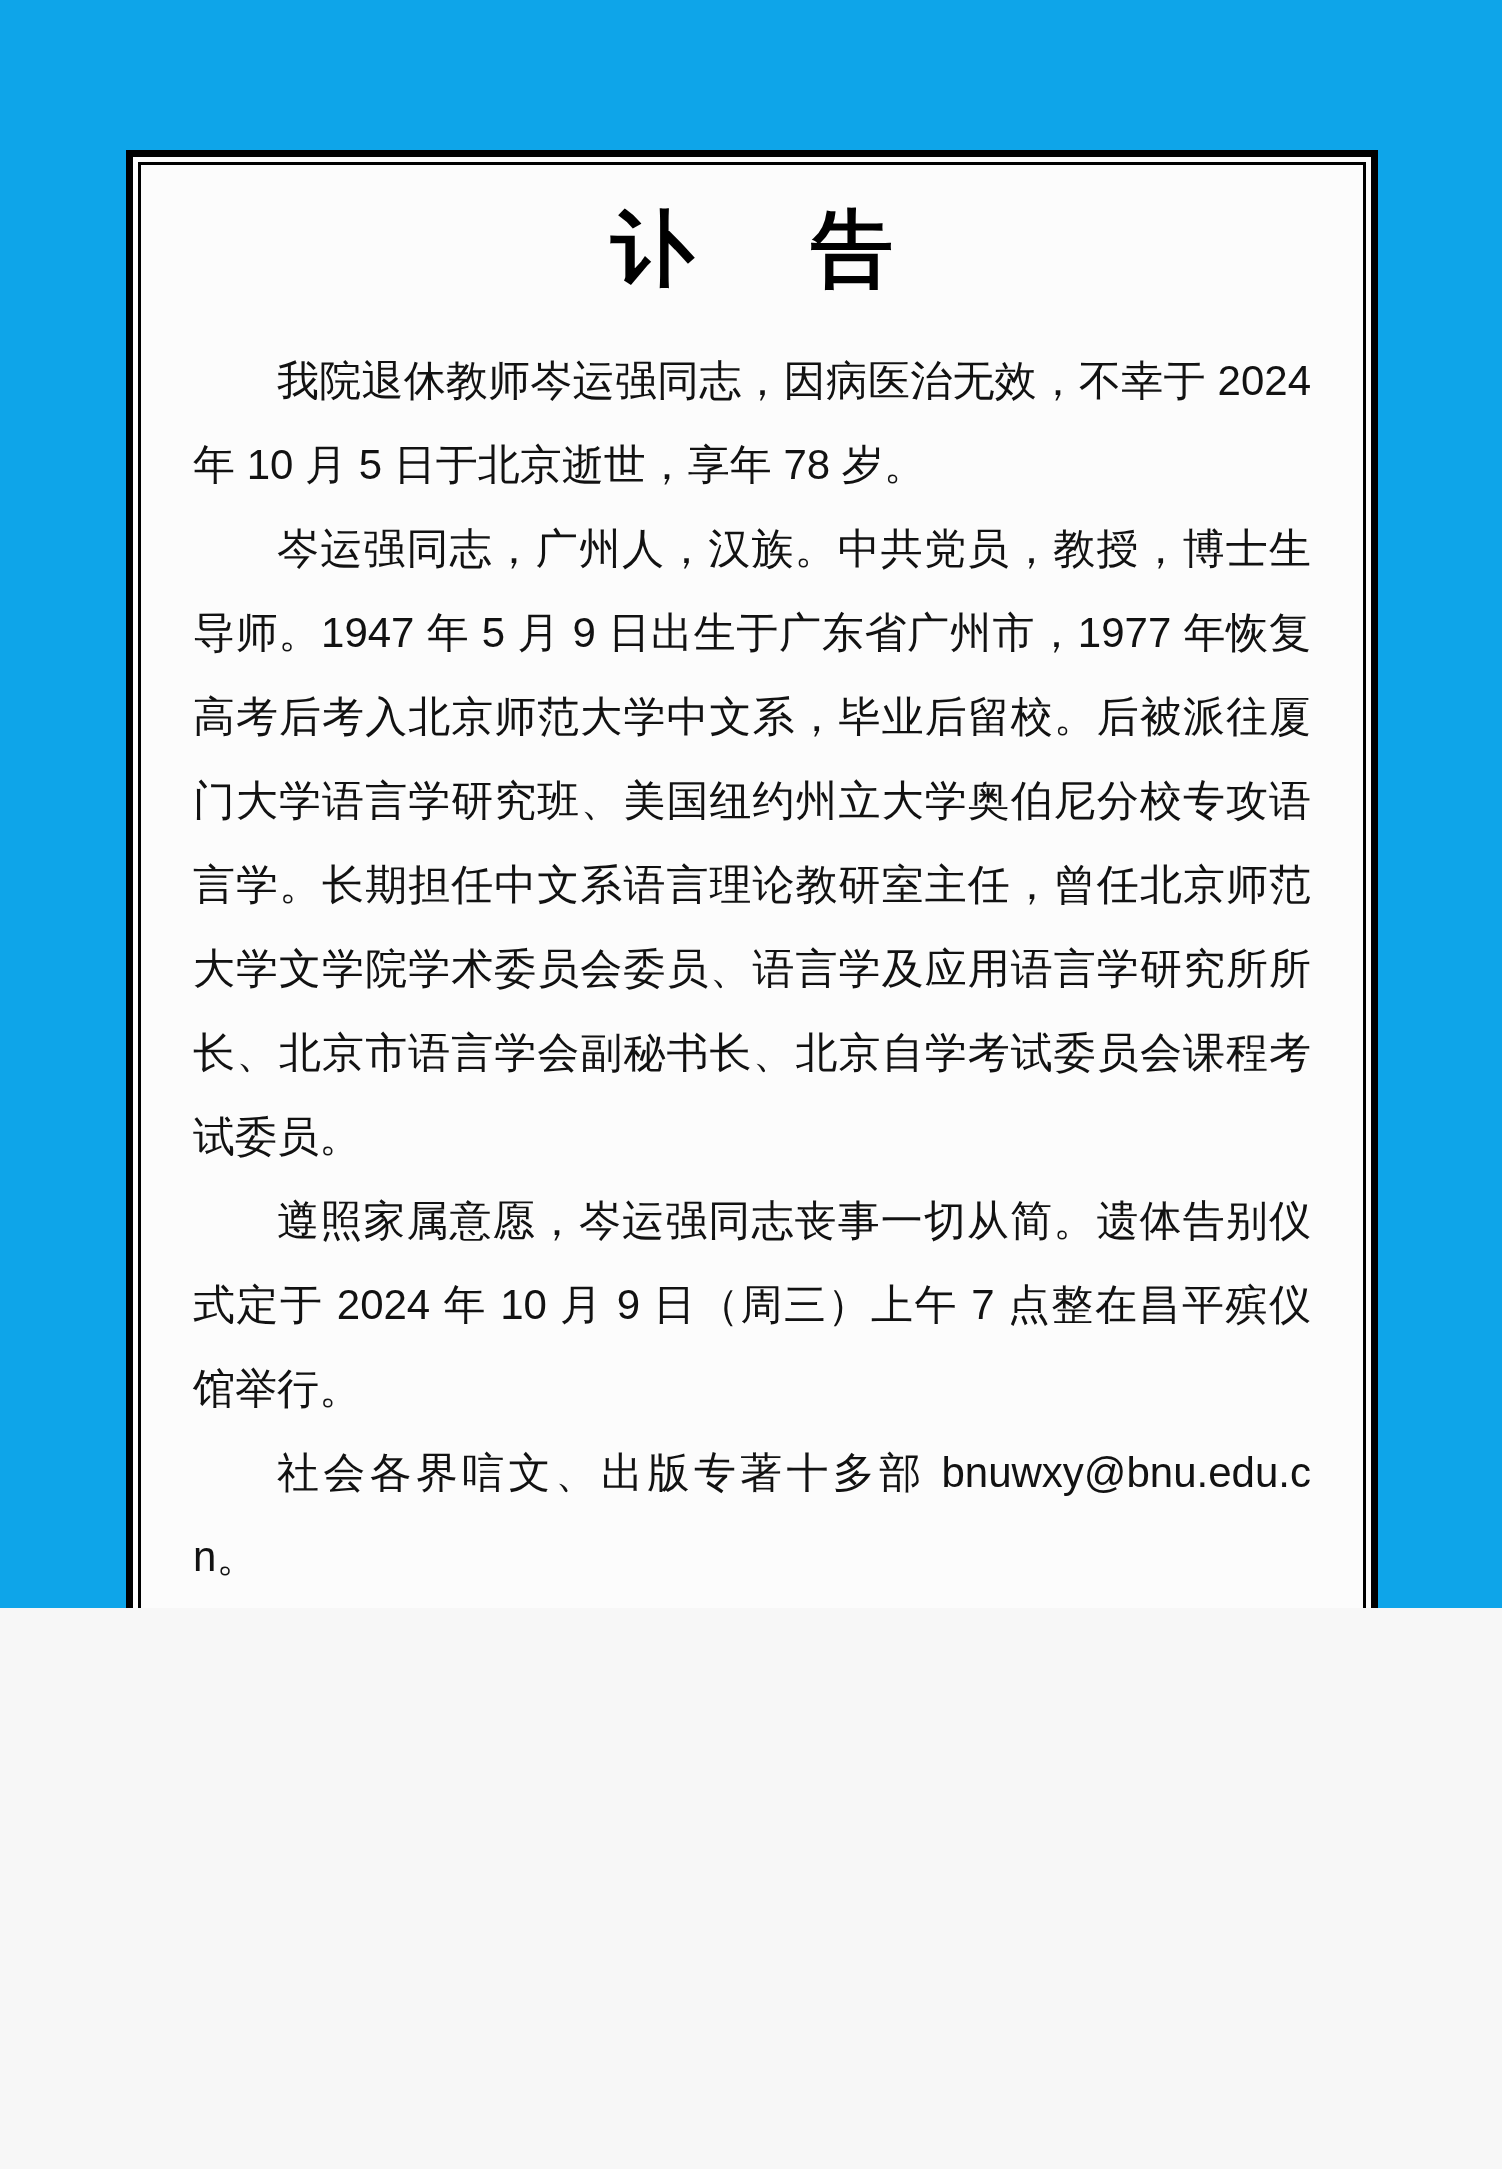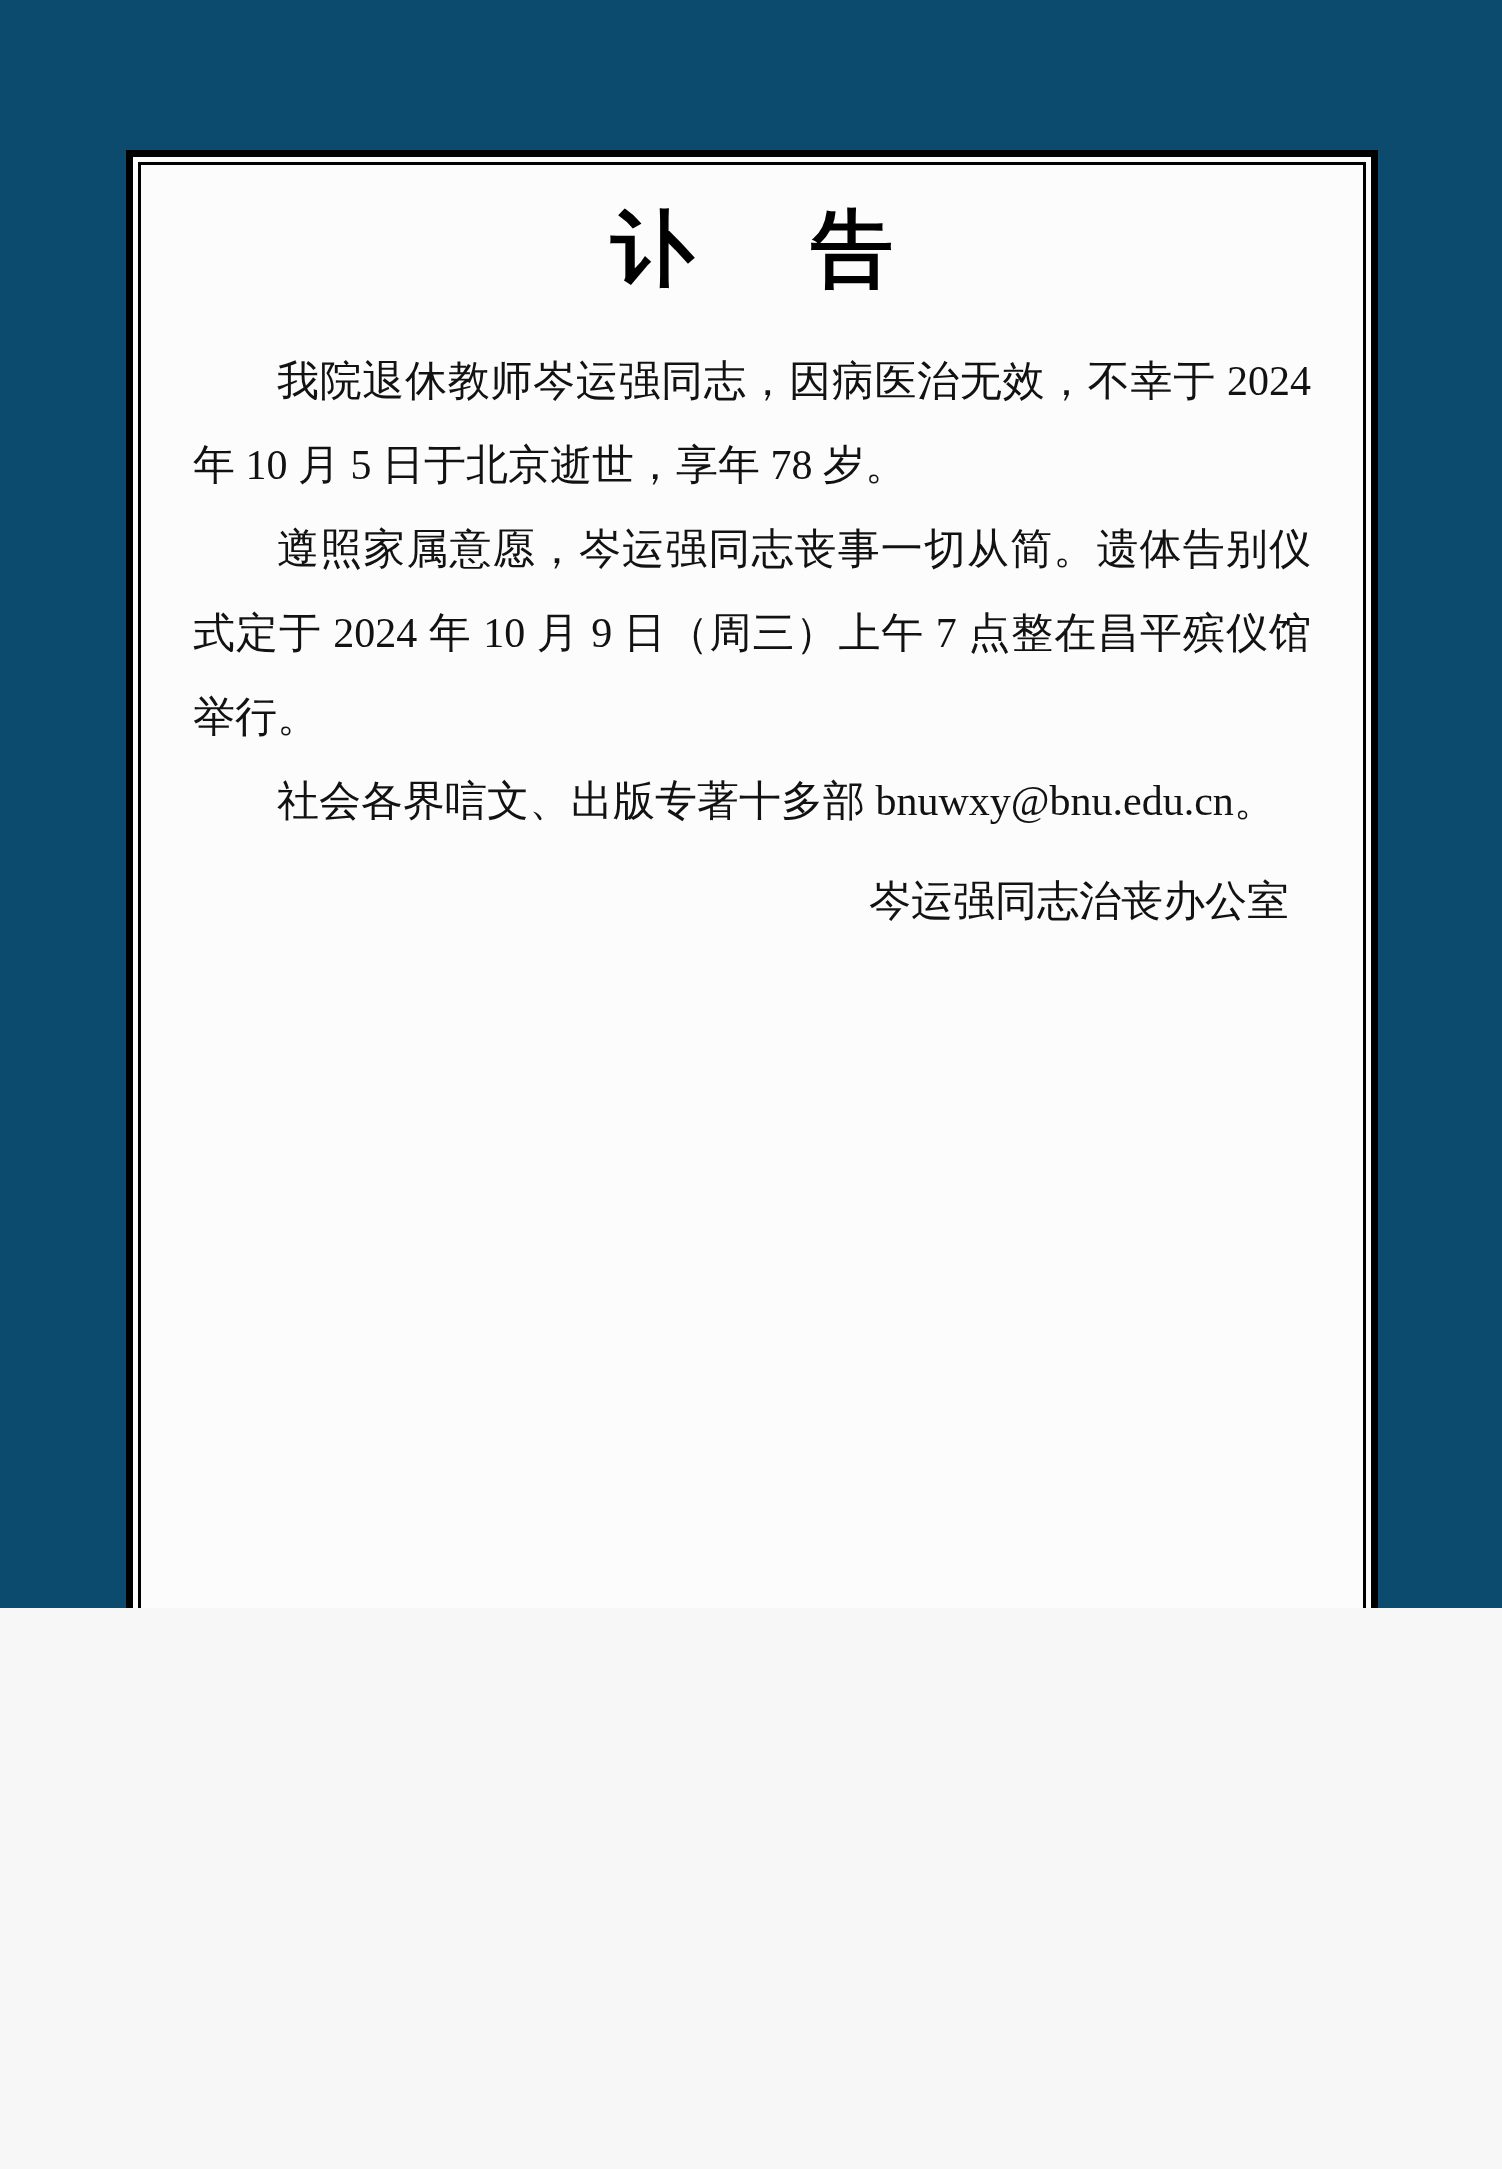--- a/index.html
+++ b/index.html
@@ -6,22 +6,22 @@
     margin: 0;
     padding: 0;
     background: #f7f7f7;
   }
   * { box-sizing: border-box; }
 
   .page {
     position: relative;
     width: 1502px;
     height: 1608px;
-    background: #0c4a6e;
-    font-family: Liberation Serif, serif;
+    background: #0ea5e9;
+    font-family: Liberation Sans, sans-serif;
     color: #121212;
   }
 
   
   .frame-outer {
     position: absolute;
     left: 126px;
     top: 150px;
     width: 1252px;
     height: 1840px;
@@ -68,20 +68,21 @@
 <body>
 
 <div class="page">
   <div class="frame-outer">
     <div class="frame-inner">
 
       <h1 class="title">讣　告</h1>
 
       <p class="para">我院退休教师岑运强同志，因病医治无效，不幸于 2024 年 10 月 5 日于北京逝世，享年 78 岁。</p>
 
+      <p class="para">岑运强同志，广州人，汉族。中共党员，教授，博士生导师。1947 年 5 月 9 日出生于广东省广州市，1977 年恢复高考后考入北京师范大学中文系，毕业后留校。后被派往厦门大学语言学研究班、美国纽约州立大学奥伯尼分校专攻语言学。长期担任中文系语言理论教研室主任，曾任北京师范大学文学院学术委员会委员、语言学及应用语言学研究所所长、北京市语言学会副秘书长、北京自学考试委员会课程考试委员。</p>
 
 
       <p class="para">遵照家属意愿，岑运强同志丧事一切从简。遗体告别仪式定于 2024 年 10 月 9 日（周三）上午 7 点整在昌平殡仪馆举行。</p>
 
       <p class="para">社会各界唁文、出版专著十多部 bnuwxy@bnu.edu.cn。</p>
 
 
       <p class="signature">岑运强同志治丧办公室</p>
 
     </div>

